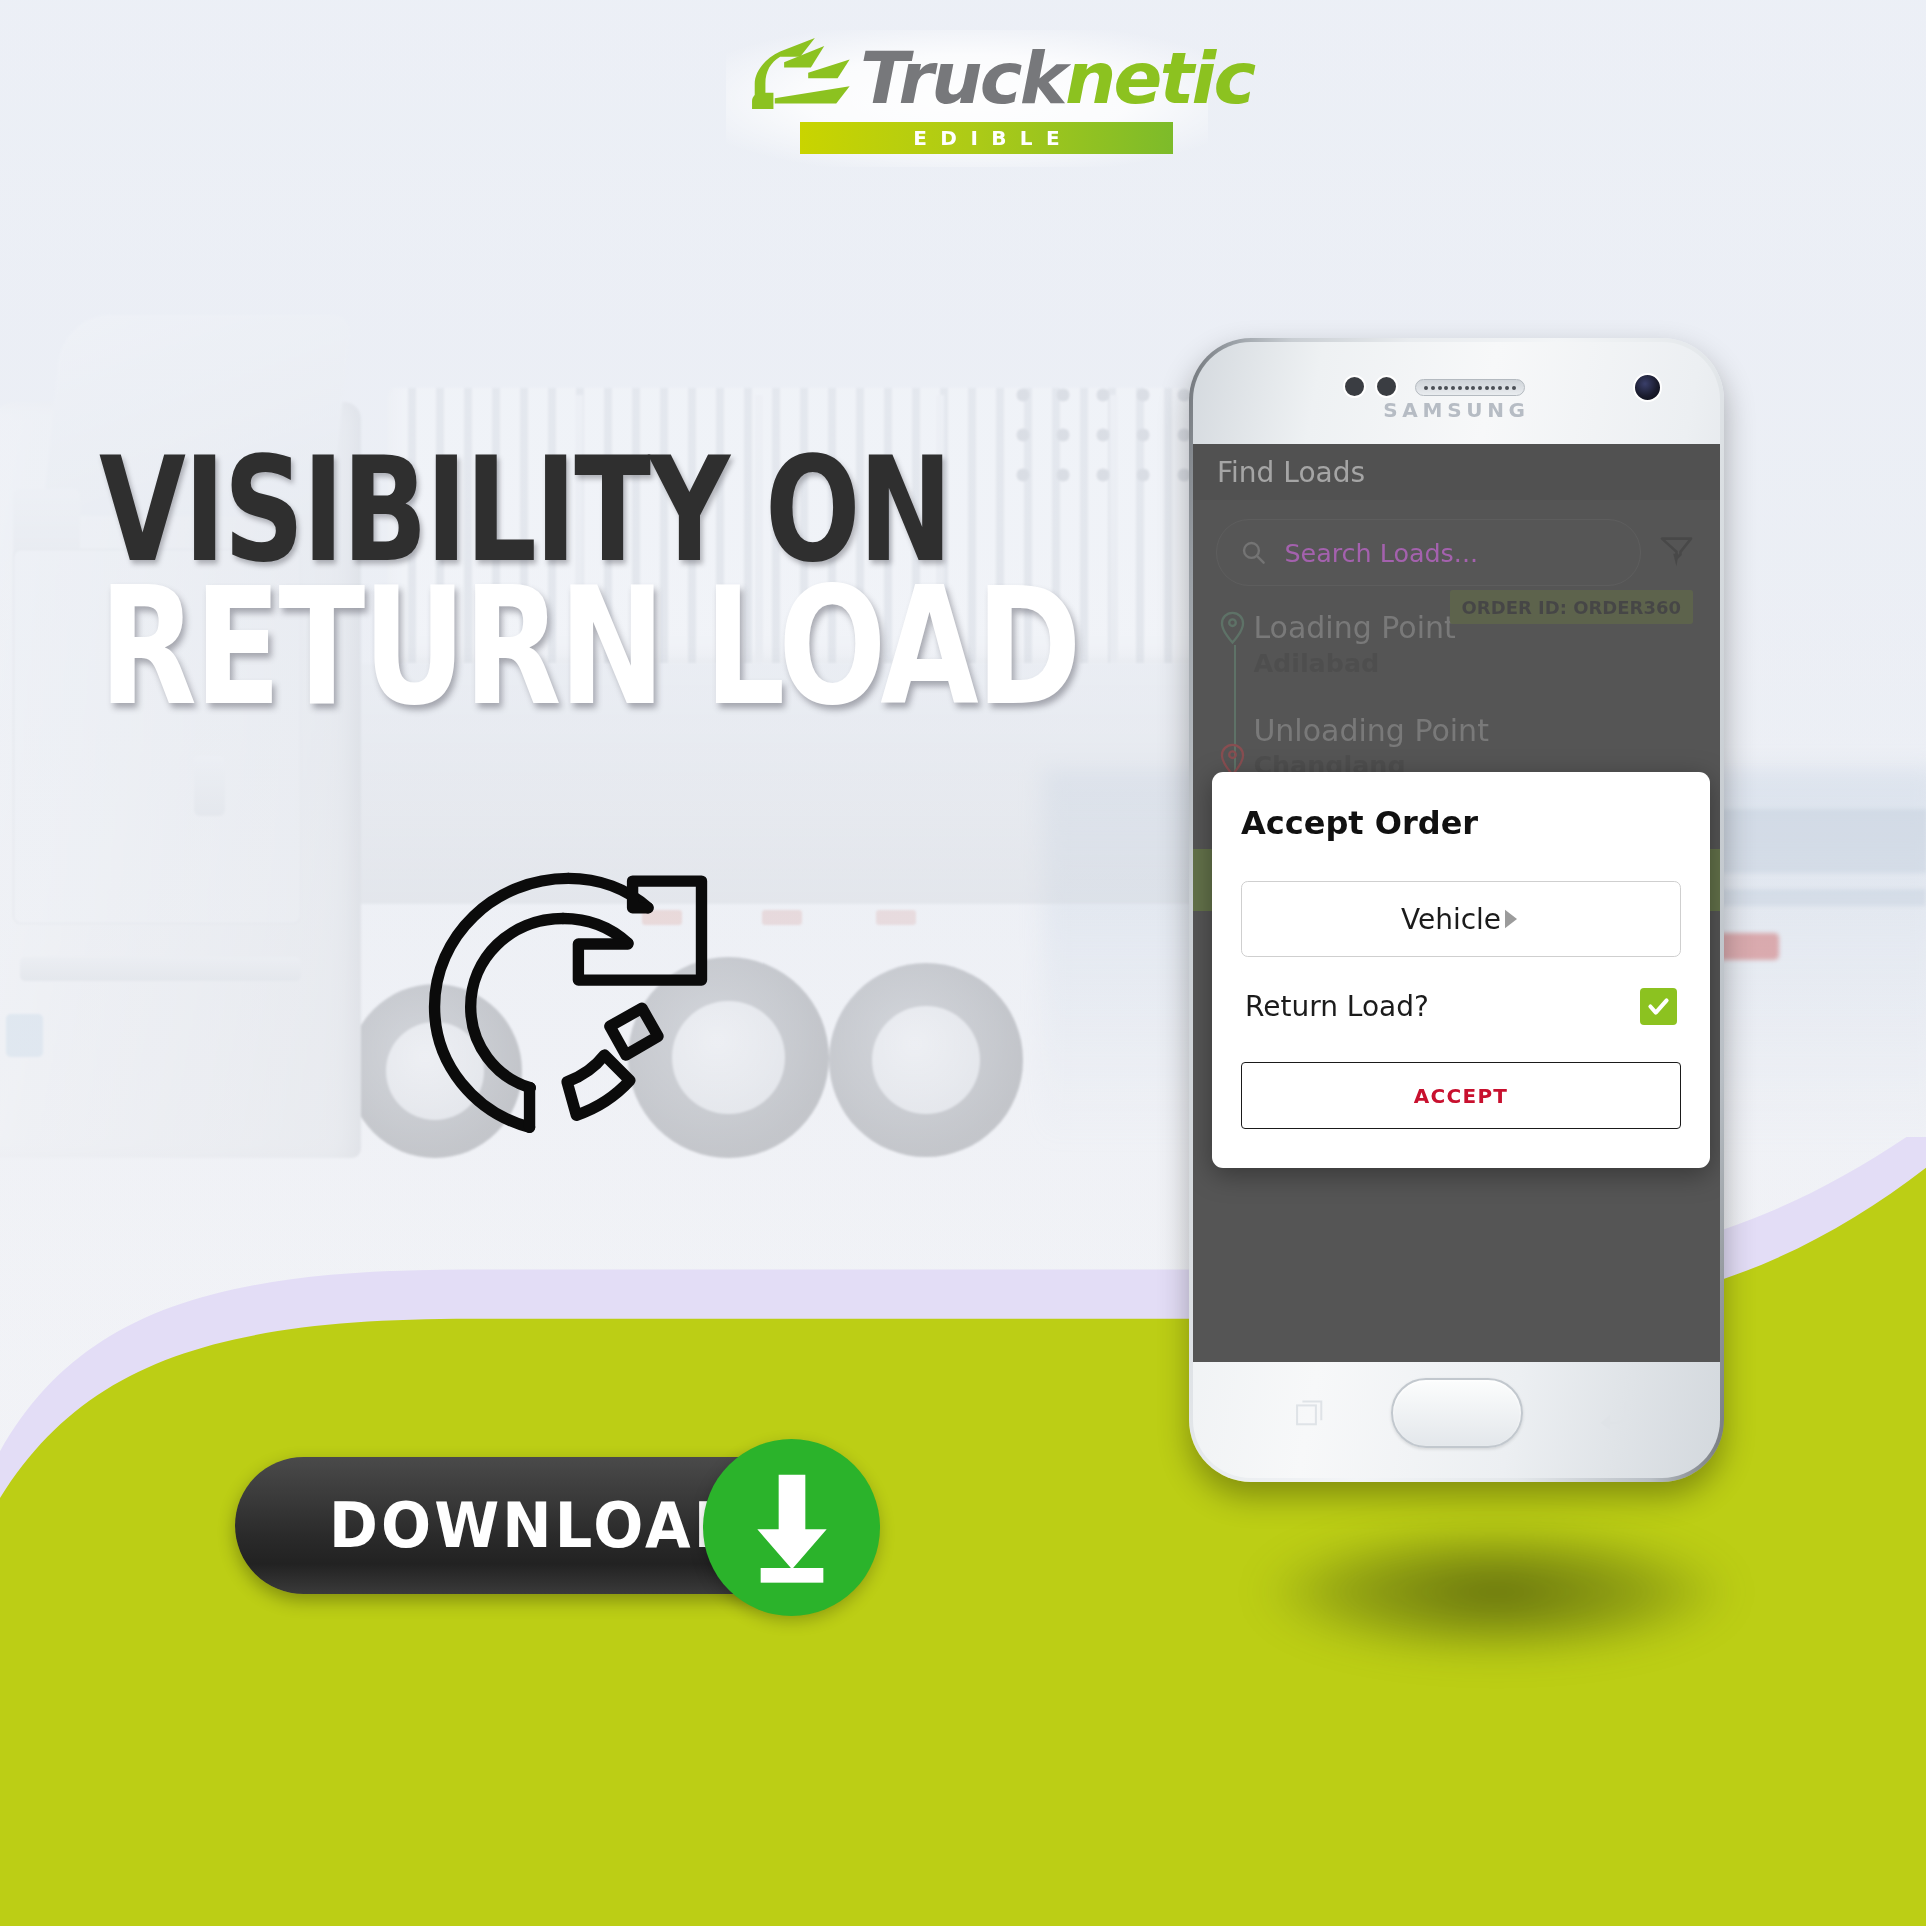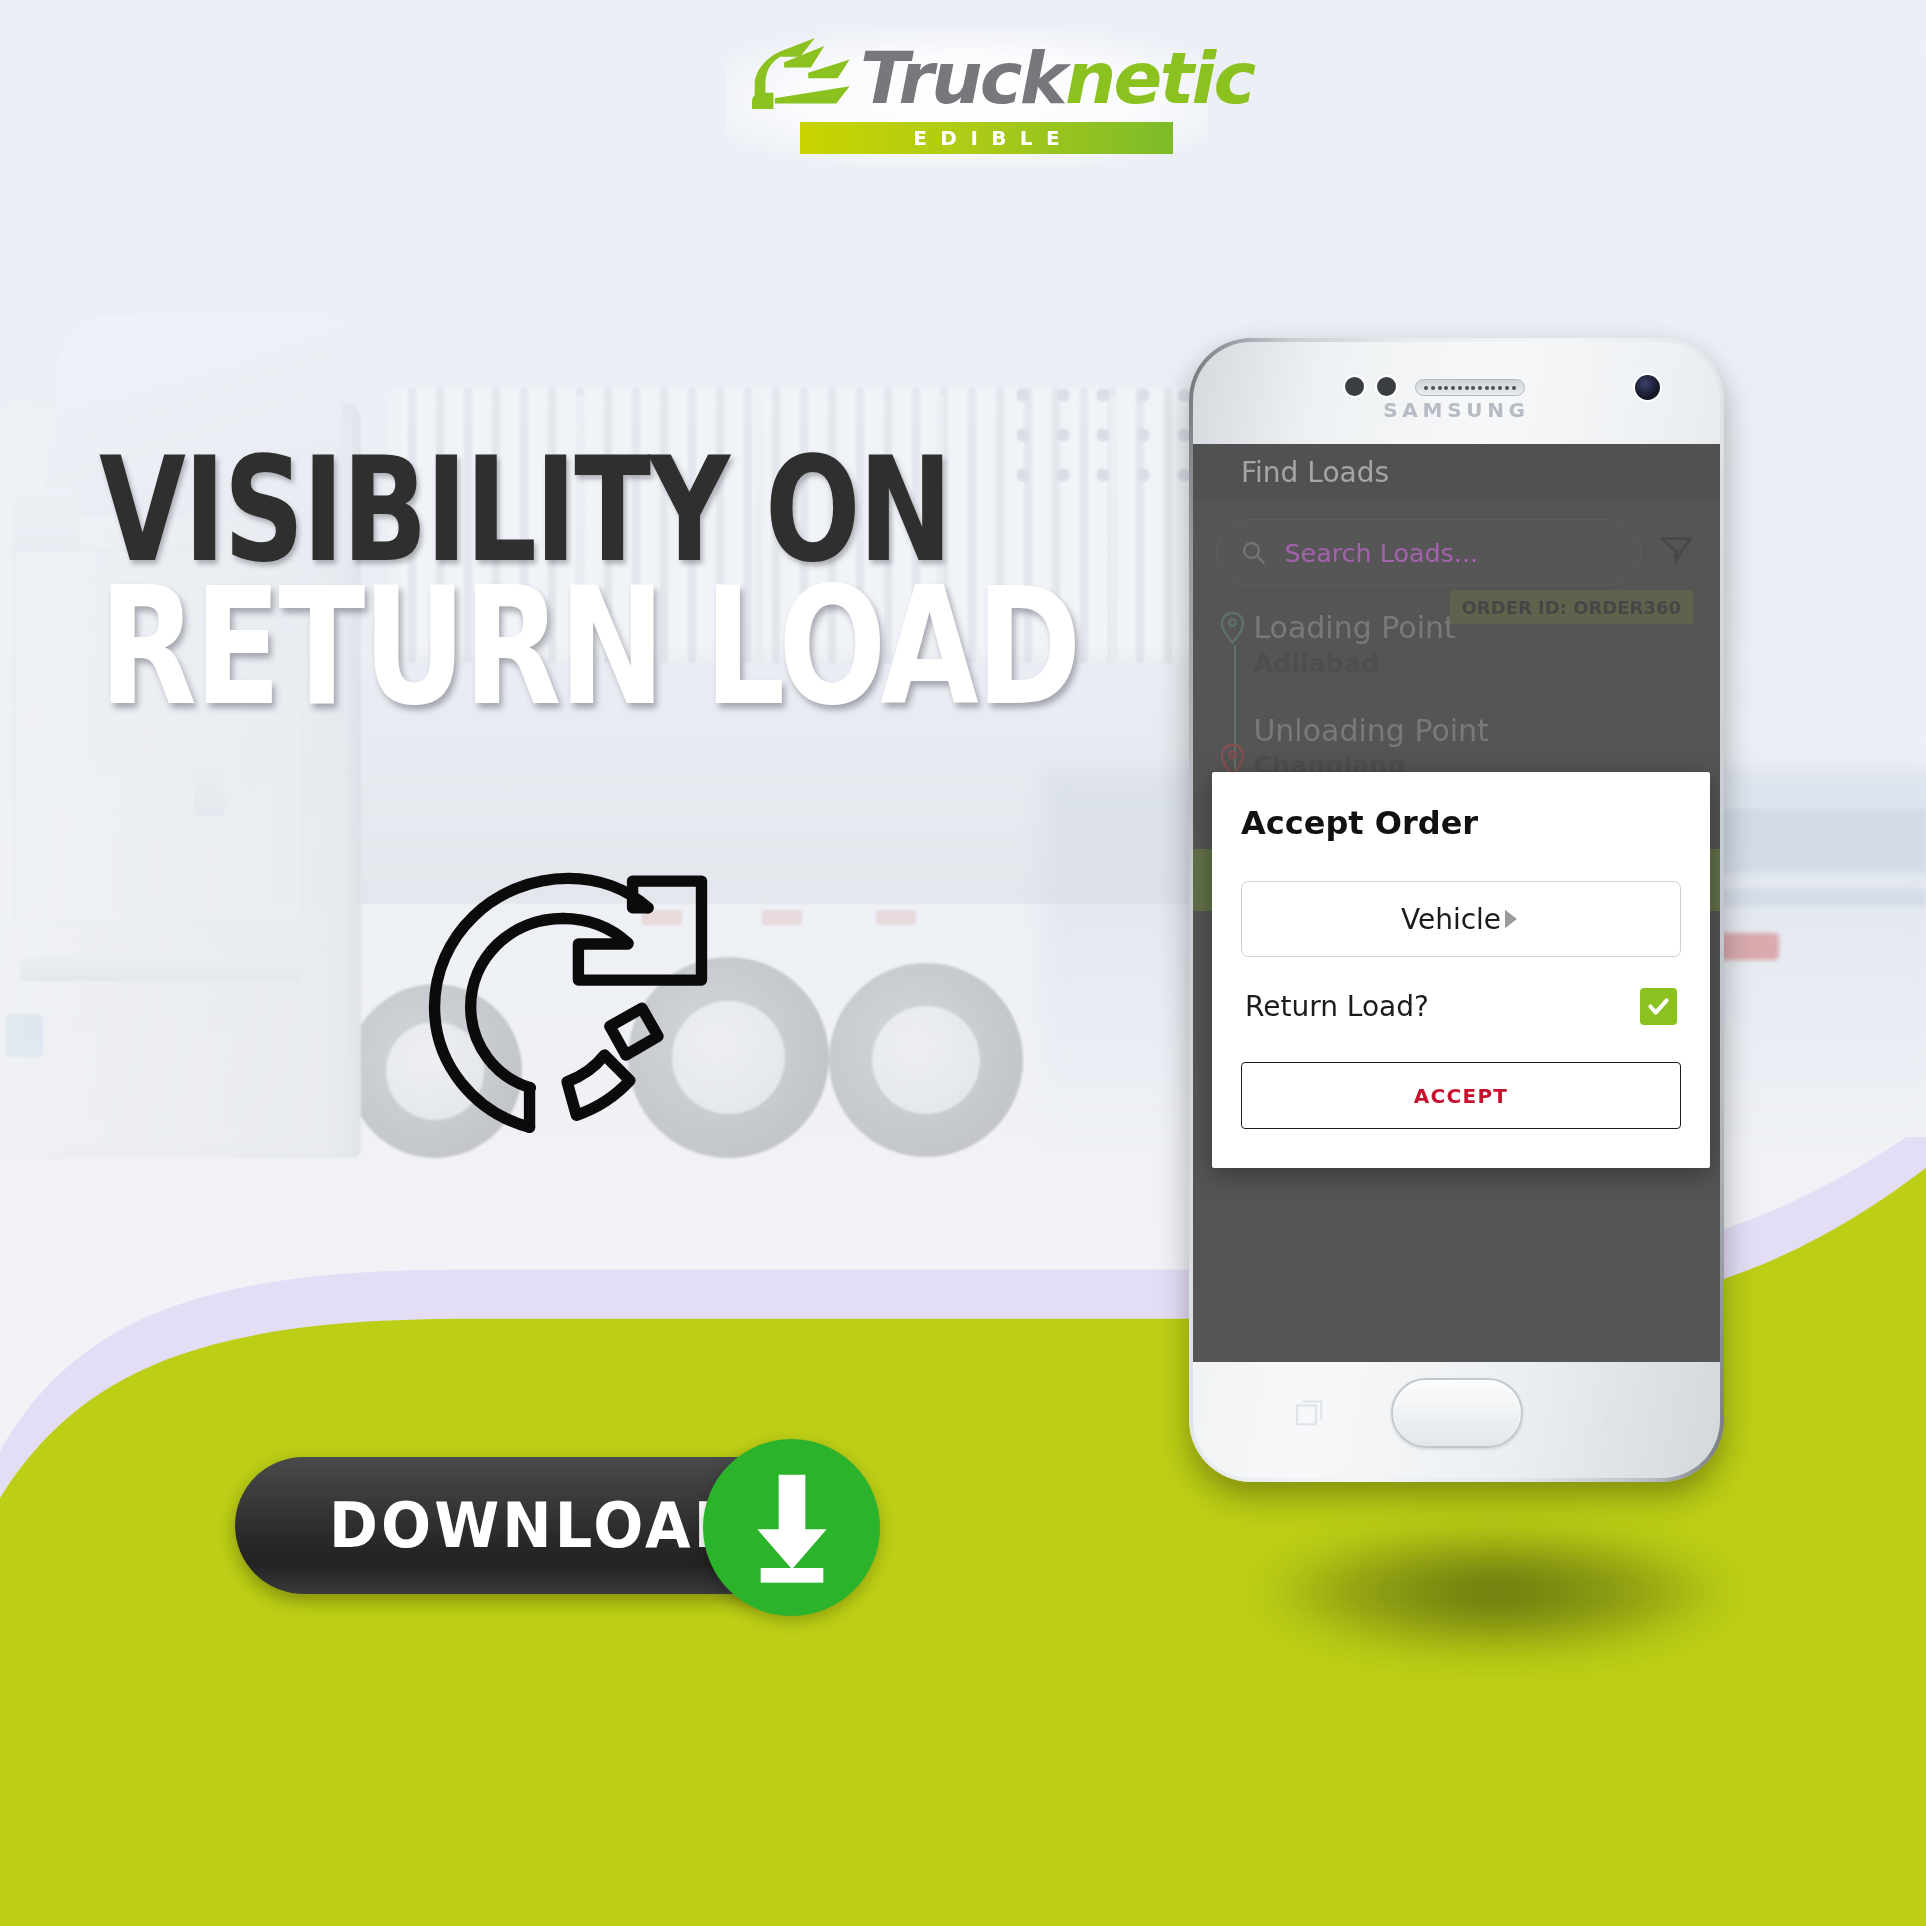--- a/index.html
+++ b/index.html
@@ -237,21 +237,21 @@
     background:linear-gradient(180deg,#fcfdfd,#e3e7eb);
     border:2.7px solid #c2c8ce;
     box-shadow:inset 0 1.3px 2.7px rgba(255,255,255,.9), 0 1.3px 3.3px rgba(0,0,0,.12);
   }
 
   
   .app-bar{
     height:56px; background:#222222; display:flex; align-items:center;
     padding-left:24px;
   }
-  .app-bar span{ color:#dcdcdc; font-size:28px; font-family:"DejaVu Sans", sans-serif;margin-left:24px; }
+  .app-bar span{ color:#dcdcdc; font-size:28px; font-family:"DejaVu Sans", sans-serif; }
   .app-body{
     background:#2b2b2b; height:100%; padding:0 0 0 0; position:relative;
   }
   .search-row{ display:flex; align-items:center; padding:19px 23px 6.7px 23px; gap:14.7px; }
   .search-box{
     flex:1; height:67px; border-radius:33px; border:1.3px solid #3d3d3d;
     display:flex; align-items:center; padding:0 23px; gap:17.4px;
     background:#2e2e2e;
   }
   .search-box .ph{ color:#d946ef; font-size:25.4px; font-family:"DejaVu Sans", sans-serif; }
@@ -292,21 +292,21 @@
   .addr-panel{
     margin:14.7px 27px 0 27px; background:#7c7e80; border-radius:6.7px;
     height:82px; padding:13.4px 16px; color:#1b1b1b; font-size:20px;
     font-family:"DejaVu Sans", sans-serif;
   }
   .scrim{ position:absolute; inset:0; background:rgba(120,120,120,.55); }
 
   
   .dialog{
     position:absolute; left:19px; top:328px; width:498px;
-    background:#fff; border-radius:2px; padding:32px 29px 39px 29px;
+    background:#fff; border-radius:11px; padding:32px 29px 39px 29px;
     box-shadow:0 6.7px 27px rgba(0,0,0,.35);
   }
   .dlg-title{ font-size:32px; font-weight:700; color:#111; font-family:"DejaVu Sans", sans-serif; }
   .dlg-select{
     margin-top:39px; height:76px; border:1.3px solid #cfcfcf; border-radius:6.7px;
     display:flex; align-items:center; justify-content:center; padding:0 23px;
   }
   .dlg-select span{ font-size:28px; color:#1b1b1b; font-family:"DejaVu Sans", sans-serif; }
   .dlg-check-row{
     margin-top:31px; display:flex; align-items:center; justify-content:space-between;

